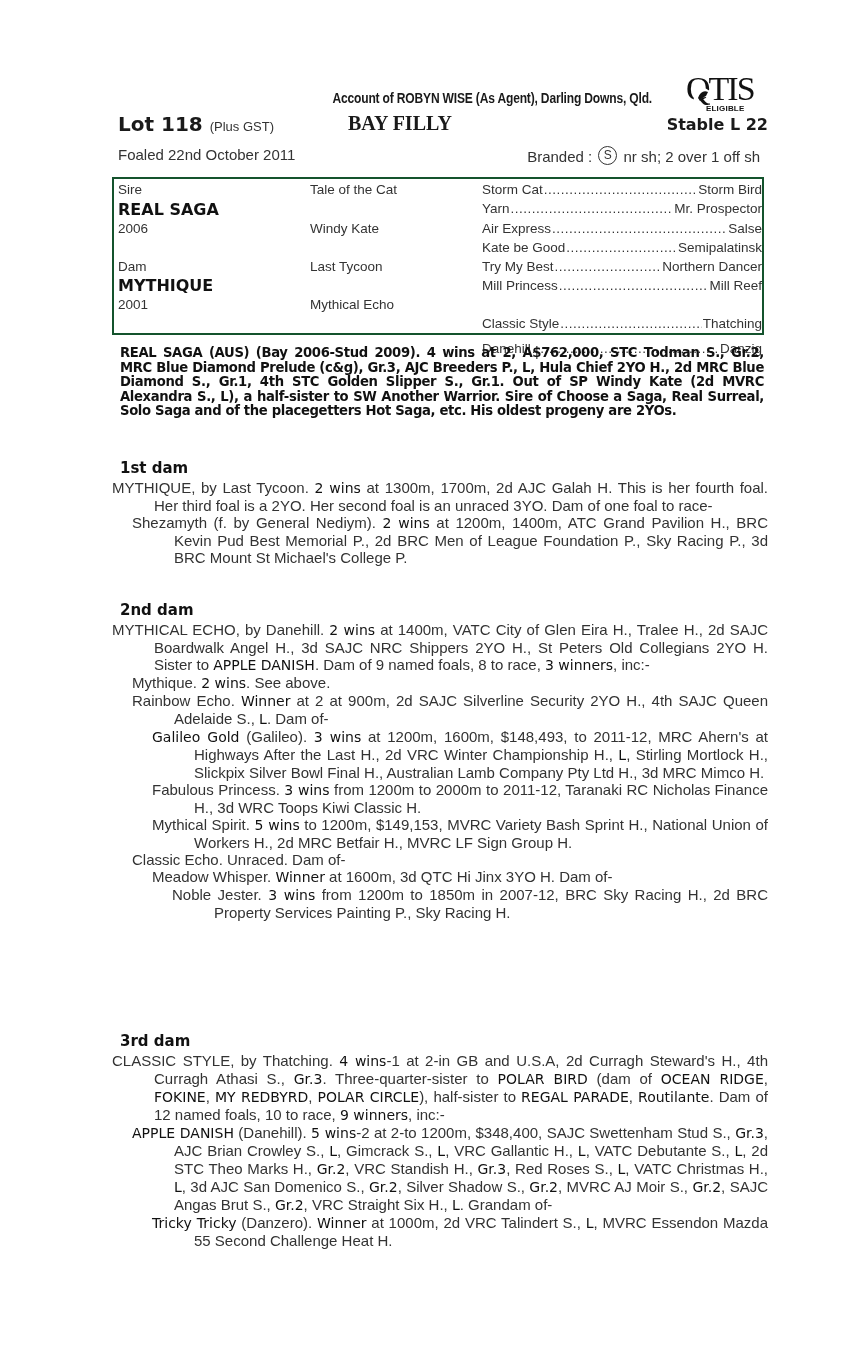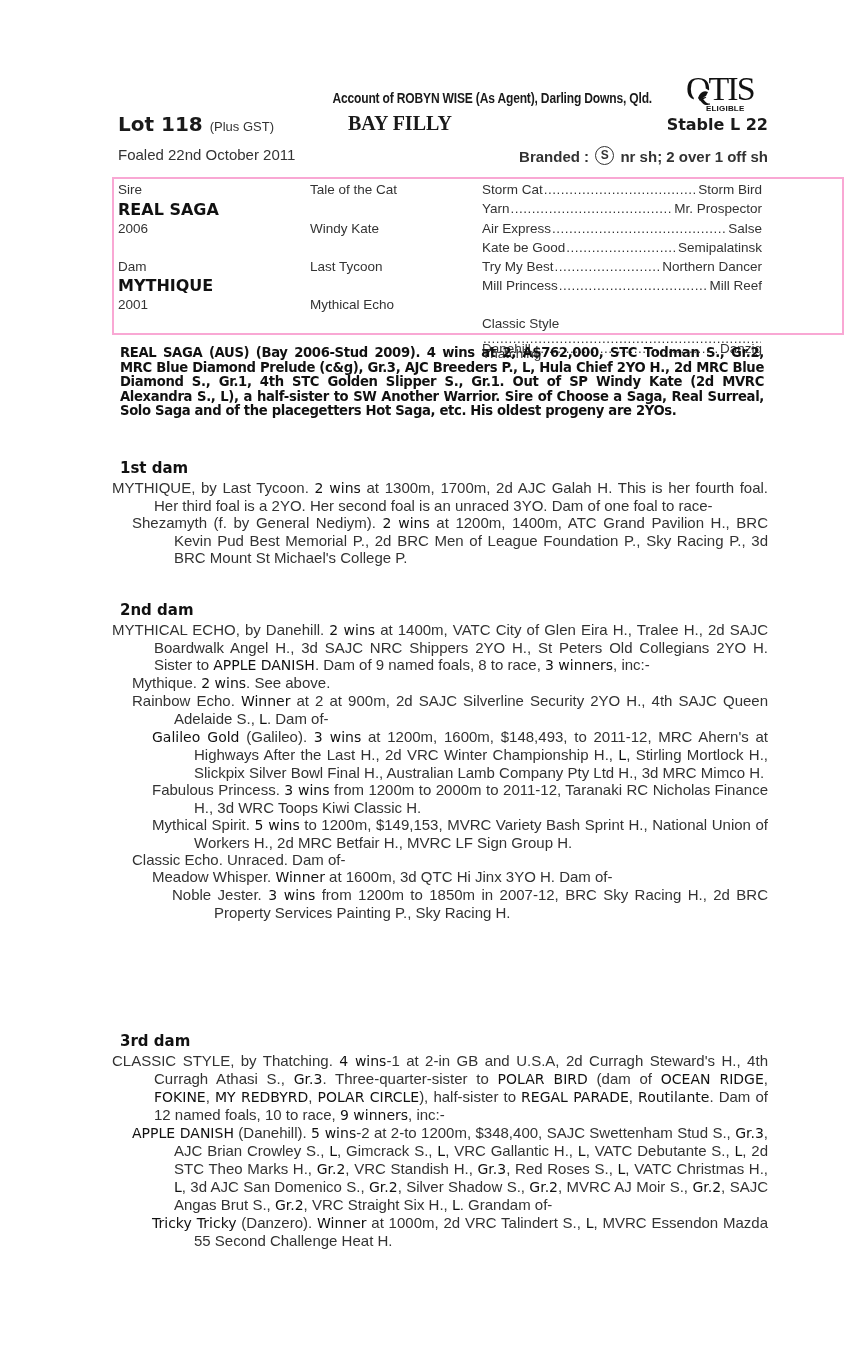--- a/index.html
+++ b/index.html
@@ -19,28 +19,28 @@
   .lotrow { position:absolute; left:0; top:42px; width:656px; height:26px; }
   .lot { position:absolute; left:6px; top:0; font-family:"DejaVu Sans", sans-serif;
          font-weight:bold; font-size:20px; }
   .plusgst { font-family:"Liberation Sans", sans-serif; font-weight:normal; font-size:13px; color:#333; }
   .sexcol { position:absolute; left:228px; top:0; font-family:Liberation Serif, serif;
             font-weight:bold; font-size:20px;margin-left:8px; }
   .stable { position:absolute; right:0; top:3px; font-family:"DejaVu Sans", sans-serif;
             font-weight:bold; font-size:16px; }
   .foalrow { position:absolute; left:0; top:76px; width:656px; font-size:15px; color:#333; }
   .foaled { position:absolute; left:6px; top:0; }
-  .branded { position:absolute; right:0; top:0; white-space:nowrap;font-weight:bold; }
+  .branded { position:absolute; right:8px; top:0; white-space:nowrap; }
   .brand-s { display:inline-block; width:17px; height:17px; border:1.5px solid #333;
              border-radius:50%; font-size:12px; line-height:17px; text-align:center;
              vertical-align:3px; margin:0 2px; }
 
   
-  .pedigree { position:absolute; left:0; top:107px; width:732px; height:158px;
-              border:2px solid #f9a8d4; box-sizing:border-box; font-size:13.5px; color:#333; }
+  .pedigree { position:absolute; left:0; top:107px; width:652px; height:158px;
+              border:2px solid #14532d; box-sizing:border-box; font-size:13.5px; color:#333; }
   .pcell { position:absolute; white-space:nowrap; }
   .pbig { font-family:"DejaVu Sans", sans-serif; font-weight:bold; font-size:16px; color:#111; }
   .gg { position:absolute; left:368px; width:280px; display:flex; white-space:nowrap; }
   .gg .dots { flex:1; overflow:hidden; margin:0 1px; }
   .gg .dots::after { content:"................................................................................................"; letter-spacing:0.5px; }
 
   
   .sire-summary { position:absolute; left:8px; top:276px; width:644px;
                   font-family:"DejaVu Sans", sans-serif; font-weight:bold; font-size:13.2px;
                   line-height:14.6px; text-align:justify; letter-spacing:-0.35px; color:#111; }
@@ -132,21 +132,21 @@
     <div class="gg" style="top:99px;">
       <span>Mill Princess</span>
         <span class="dots"></span>
         <span>Mill Reef</span>
     </div>
     <div class="gg" style="top:118px;margin-top:44px;">
       <span>Danehill</span>
         <span class="dots"></span>
         <span>Danzig</span>
     </div>
-    <div class="gg" style="top:137px;flex-direction:column;">
+    <div class="gg" style="top:137px;">
       <span>Classic Style</span>
         <span class="dots"></span>
         <span>Thatching</span>
     </div>
   </div>
 
   <div class="sire-summary">REAL SAGA (AUS) (Bay 2006-Stud 2009). 4 wins at 2, A$762,000, STC Todman S., Gr.2, MRC Blue Diamond Prelude (c&amp;g), Gr.3, AJC Breeders P., L, Hula Chief 2YO H., 2d MRC Blue Diamond S., Gr.1, 4th STC Golden Slipper S., Gr.1. Out of SP Windy Kate (2d MVRC Alexandra S., L), a half-sister to SW Another Warrior. Sire of Choose a Saga, Real Surreal, Solo Saga and of the placegetters Hot Saga, etc. His oldest progeny are 2YOs.</div>
 
   <div class="sec" style="top:390px;">
     <div class="sec-title">1st dam</div>

